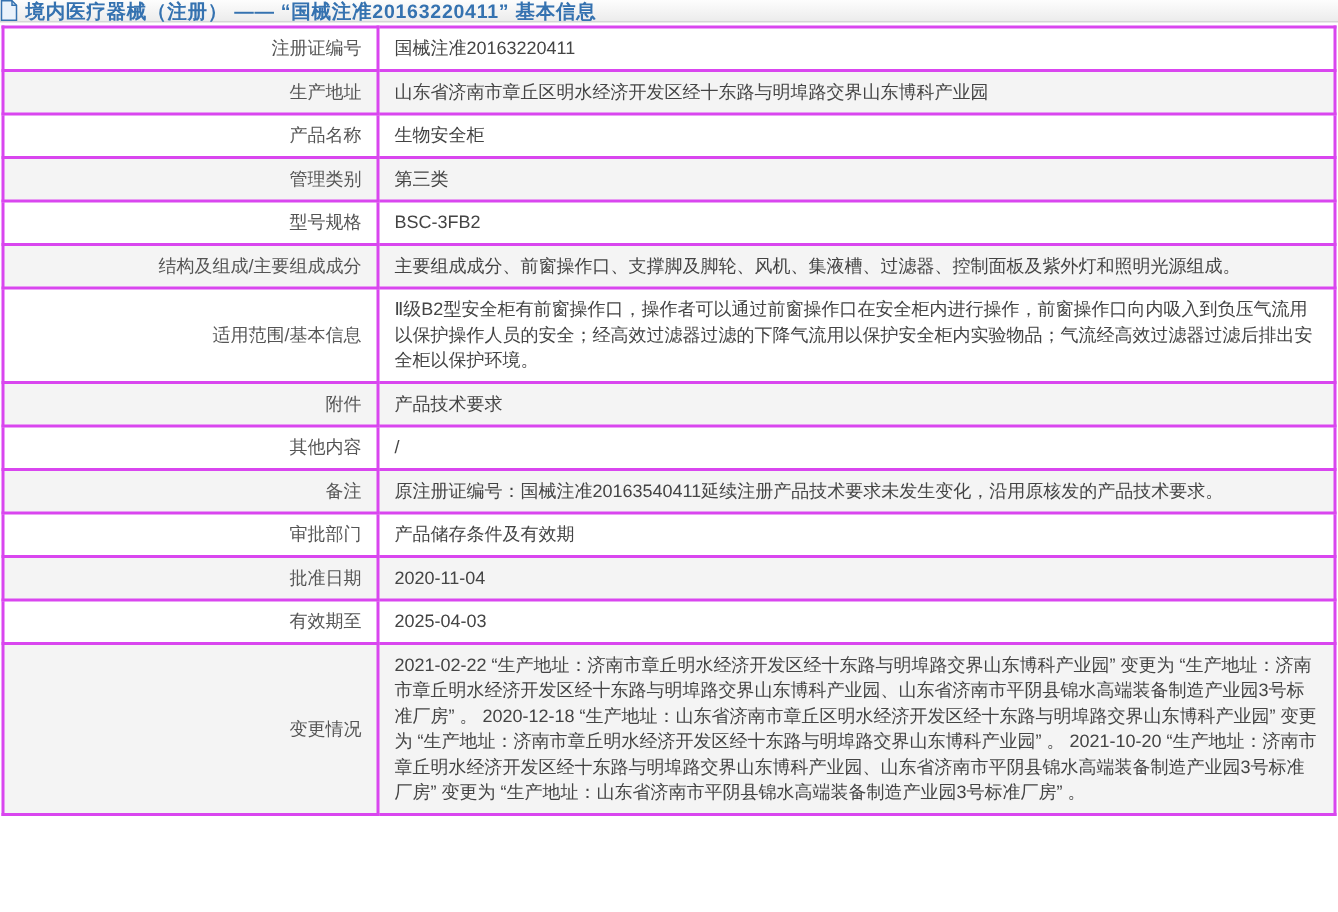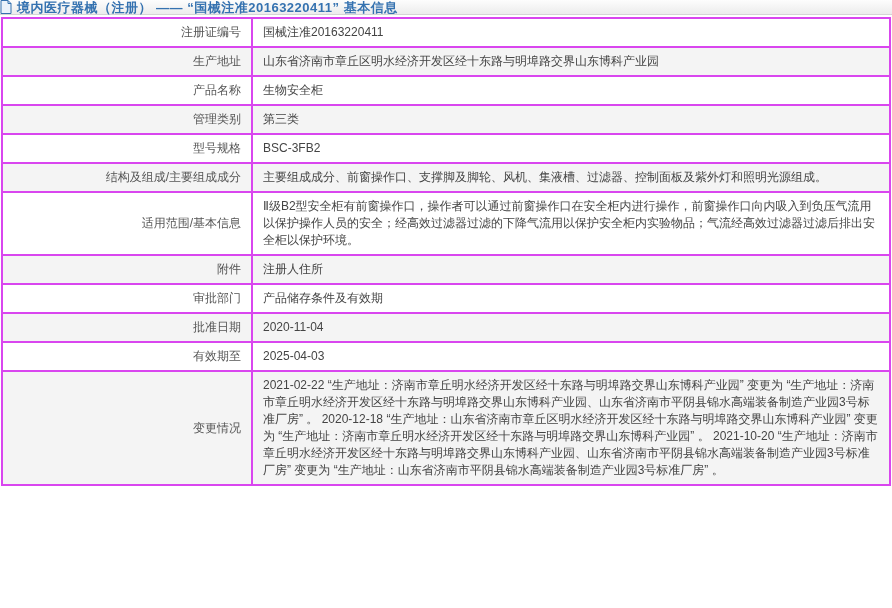--- a/index.html
+++ b/index.html
@@ -78,21 +78,29 @@
   <tr>
     <td class="lbl">结构及组成/主要组成成分</td>
     <td class="val">主要组成成分、前窗操作口、支撑脚及脚轮、风机、集液槽、过滤器、控制面板及紫外灯和照明光源组成。</td>
   </tr>
   <tr class="row-tall">
     <td class="lbl">适用范围/基本信息</td>
     <td class="val">Ⅱ级B2型安全柜有前窗操作口，操作者可以通过前窗操作口在安全柜内进行操作，前窗操作口向内吸入到负压气流用以保护操作人员的安全；经高效过滤器过滤的下降气流用以保护安全柜内实验物品；气流经高效过滤器过滤后排出安全柜以保护环境。</td>
   </tr>
   <tr>
     <td class="lbl">附件</td>
-    <td class="val">注册人住所</td>
+    <td class="val">产品技术要求</td>
+  </tr>
+  <tr>
+    <td class="lbl">其他内容</td>
+    <td class="val slash">/</td>
+  </tr>
+  <tr>
+    <td class="lbl">备注</td>
+    <td class="val">原注册证编号：国械注准20163540411延续注册产品技术要求未发生变化，沿用原核发的产品技术要求。</td>
   </tr>
   <tr>
     <td class="lbl">审批部门</td>
     <td class="val">产品储存条件及有效期</td>
   </tr>
   <tr>
     <td class="lbl">批准日期</td>
     <td class="val">2020-11-04</td>
   </tr>
   <tr>

